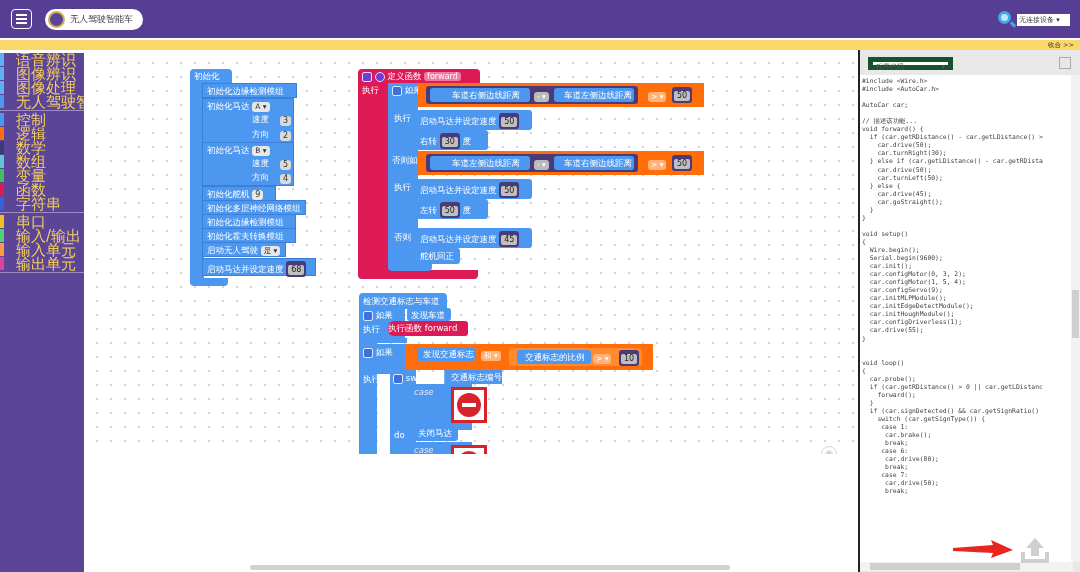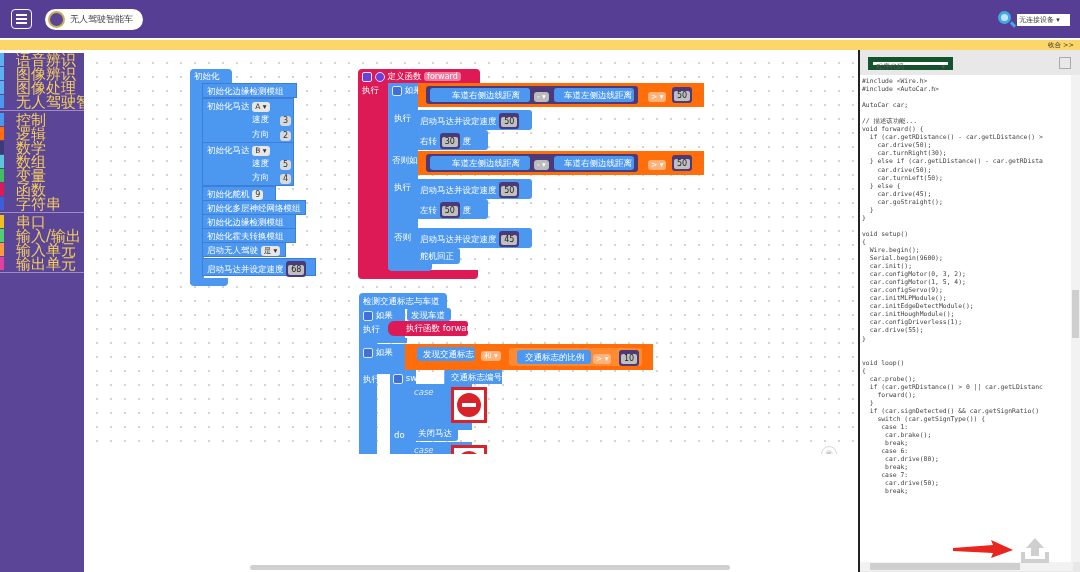--- a/index.html
+++ b/index.html
@@ -255,21 +255,21 @@
     <div class="blk bl" style="left:275px;top:243px;width:88px;height:16px;padding:1px 0 0 4px;border-radius:4px 4px 0 0">检测交通标志与车道</div>
     <div class="blk bl" style="left:275px;top:258px;width:18px;height:264px"></div>
 
     <div class="blk bl" style="left:275px;top:258px;width:46px;height:30px"></div>
     <div class="blk" style="left:279px;top:258px">
       <span class="gear"></span>
       <span>如果</span>
     </div>
     <div class="blk bl" style="left:323px;top:258px;width:44px;height:13px;padding-left:4px;border-radius:3px">发现车道</div>
     <div class="blk" style="left:279px;top:272px">执行</div>
-    <div class="blk rd" style="left:304px;top:271px;width:80px;height:15px;padding-left:18px;border-radius:6px 3px 3px 6px">
+    <div class="blk rd" style="left:304px;top:271px;width:80px;height:15px;padding-left:0;border-radius:6px 3px 3px 6px">
       <span>执行函数</span>
       <span>forward</span>
     </div>
     <div class="blk bl" style="left:275px;top:288px;width:48px;height:5px"></div>
 
     <div class="blk bl" style="left:275px;top:294px;width:46px;height:30px"></div>
     <div class="blk" style="left:279px;top:295px">
       <span class="gear"></span>
       <span>如果</span>
     </div>

